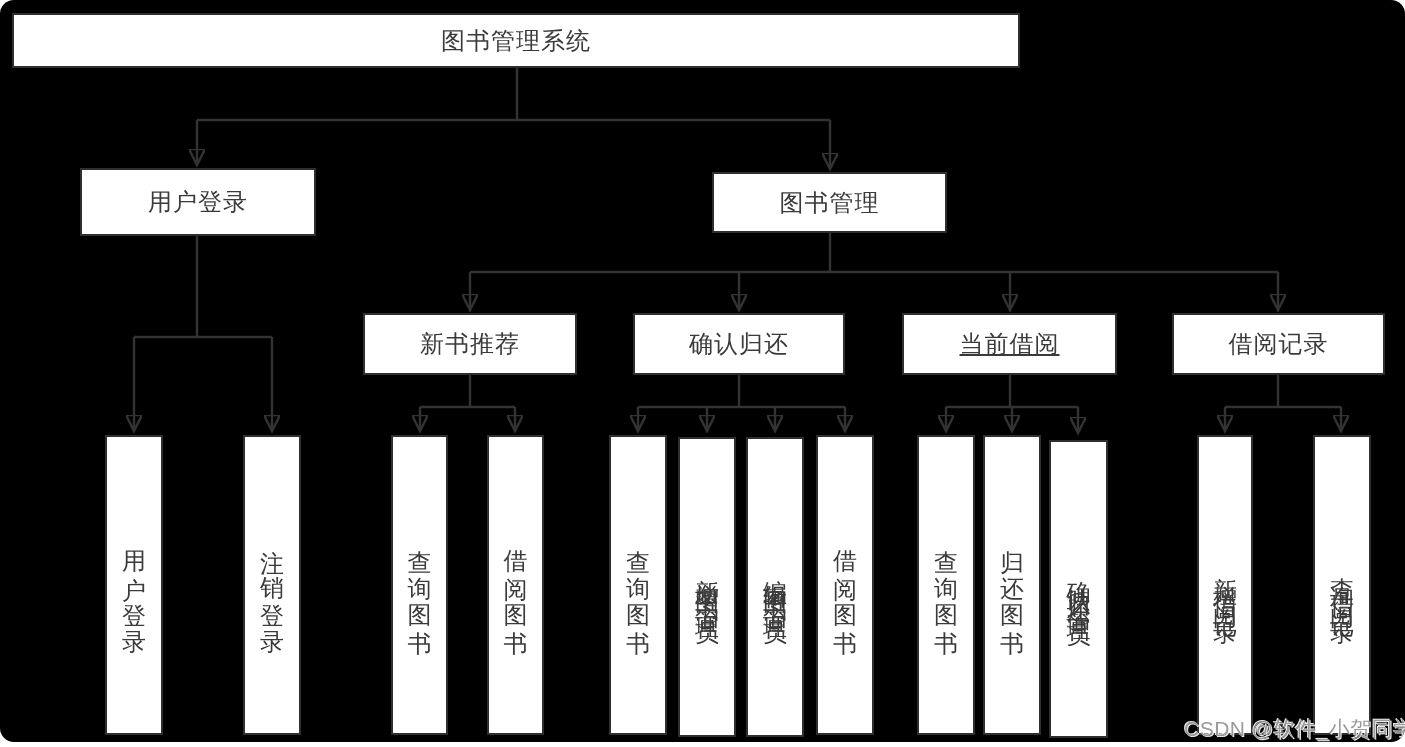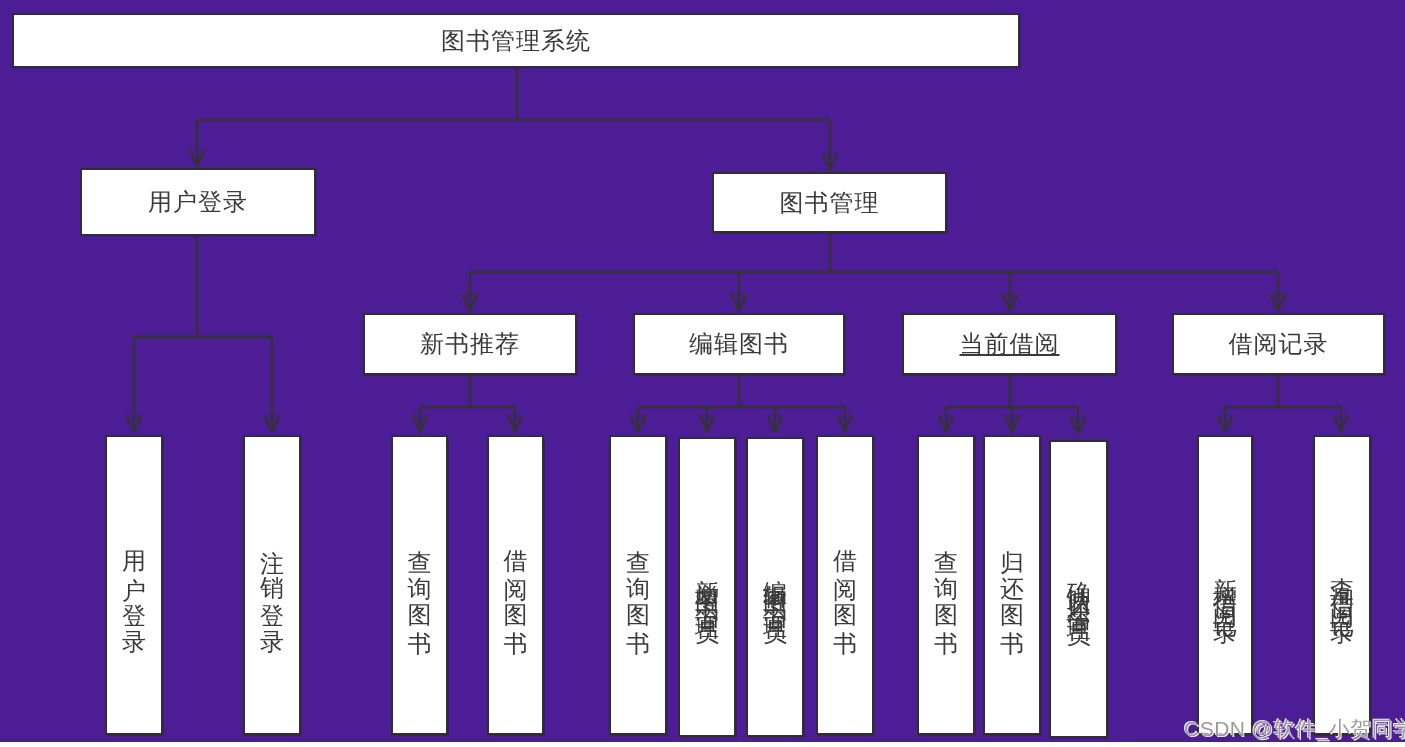--- a/index.html
+++ b/index.html
@@ -1,18 +1,19 @@
 <!DOCTYPE html>
 <html><head>
 <meta charset="utf-8">
 <style>
   html,body{margin:0;padding:0;background:#fff;}
   .canvas{
-    position:relative;width:1405px;height:742px;background:#4c1d95;overflow:hidden;
+    position:relative;width:1405px;height:742px;background:#000000;overflow:hidden;
     font-family:"Liberation Sans","DejaVu Sans",sans-serif;
+    border-radius:14px;
   }
   .wires{position:absolute;left:0;top:0;z-index:0;}
   .wires path{stroke:#333333;stroke-width:2.4;fill:none;}
   .node{
     position:absolute;box-sizing:border-box;z-index:1;
     border:2px solid #2f2f2f;background:#ffffff;color:#3a3a3a;
     display:flex;align-items:center;justify-content:center;
     box-shadow:1px 1px 0 rgba(0,0,0,0.12);
   }
   .hbox{font-size:24px;letter-spacing:1px;}
@@ -89,21 +90,21 @@
       <path d="M1341,407 V430" marker-end="url(#arr)"></path>
     </g>
   </svg>
 
   <div class="node hbox" style="left:12px;top:13px;width:1008px;height:55px;">图书管理系统</div>
 
   <div class="node hbox" style="left:80px;top:168px;width:236px;height:68px;">用户登录</div>
   <div class="node hbox" style="left:363px;top:313px;width:214px;height:62px;">新书推荐</div>
 
   <div class="node hbox" style="left:712px;top:172px;width:235px;height:61px;">图书管理</div>
-  <div class="node hbox" style="left:633px;top:313px;width:212px;height:62px;">编辑图书</div>
+  <div class="node hbox" style="left:633px;top:313px;width:212px;height:62px;">确认归还</div>
   <div class="node hbox" style="left:902px;top:313px;width:215px;height:62px;text-decoration:underline;">当前借阅</div>
   <div class="node hbox" style="left:1172px;top:313px;width:213px;height:62px;">借阅记录</div>
 
   <div class="node vbox sp-w" style="left:105px;top:435px;width:58px;height:300px;">用户登录</div>
   <div class="node vbox sp-w" style="left:243px;top:435px;width:58px;height:300px;">注销登录</div>
 
   <div class="node vbox sp-w" style="left:391px;top:435px;width:57px;height:300px;">查询图书</div>
   <div class="node vbox sp-w" style="left:487px;top:435px;width:57px;height:300px;">借阅图书</div>
 
   <div class="node vbox sp-w" style="left:609px;top:435px;width:58px;height:300px;">查询图书</div>

